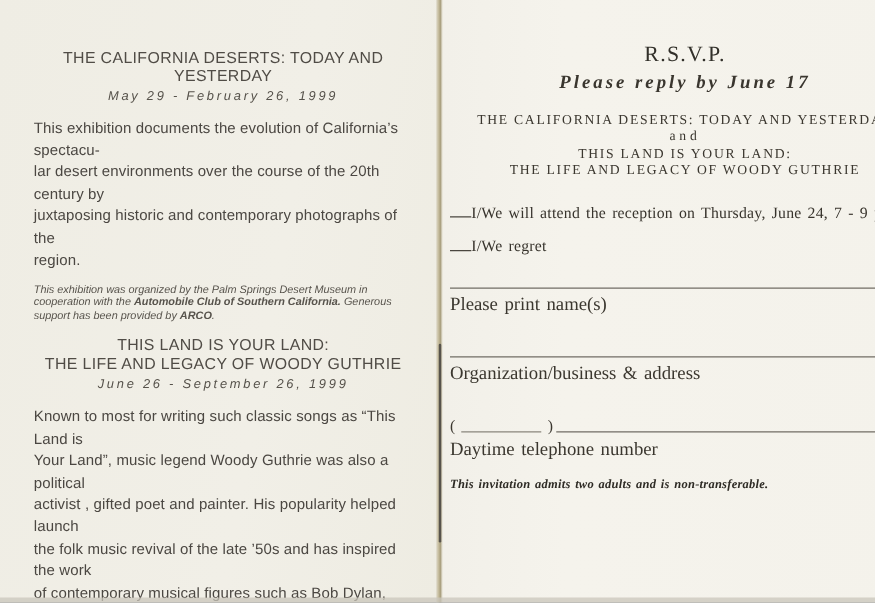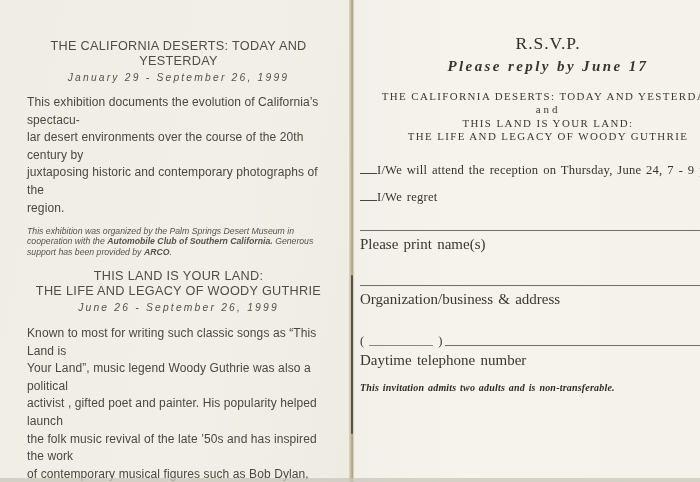--- a/index.html
+++ b/index.html
@@ -64,21 +64,21 @@
   .info-line { margin-top:25px; font-size:12.7px; word-spacing:1.5px; color:#3b372f; }
 </style>
 </head>
 <body>
 
 <div class="card">
 
   <div class="page-left">
 
     <div class="lh1">THE CALIFORNIA DESERTS: TODAY AND YESTERDAY</div>
-    <div class="ldates">January 29 - September 26, 1999</div>
+    <div class="ldates">May 29 - February 26, 1999</div>
 
     <p class="lbody">This exhibition documents the evolution of California’s spectacu-
 lar desert environments over the course of the 20th century by
 juxtaposing historic and contemporary photographs of the
 region.</p>
 
     <p class="lcredit"><span>This exhibition was organized by the Palm Springs Desert Museum in cooperation with the </span><span class="bseg">Automobile Club of Southern California.</span><span> Generous support has been provided by </span><span class="bseg">ARCO</span><span>.</span></p>
 
     <div class="lh2block">
       <div class="lh1">THIS LAND IS YOUR LAND:</div>

